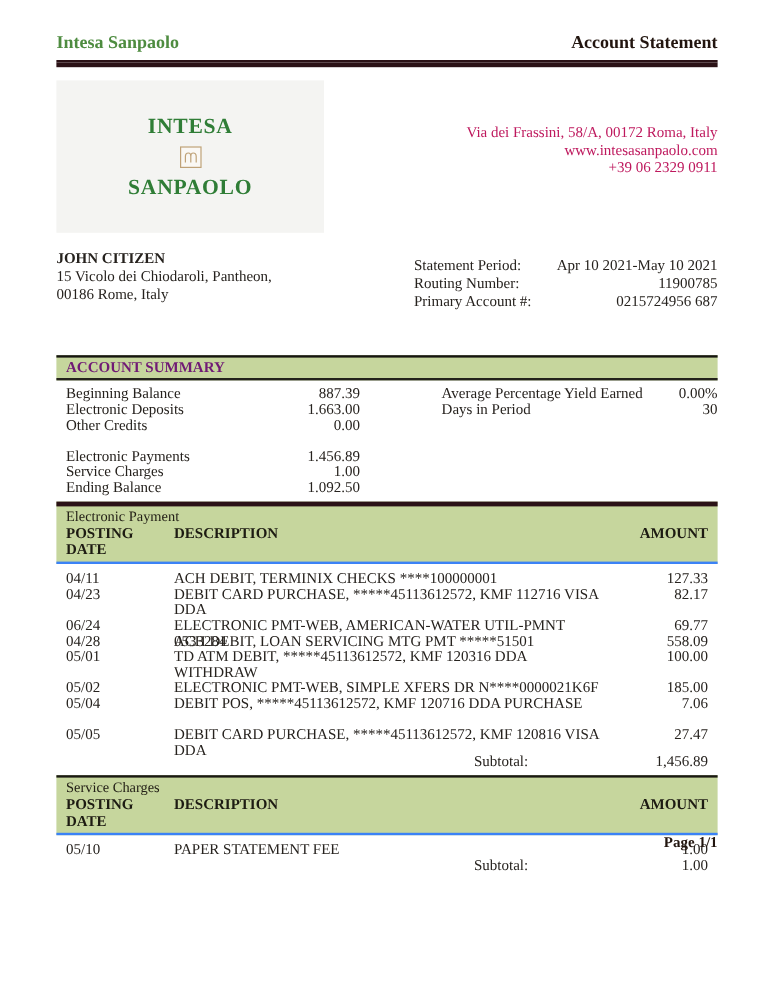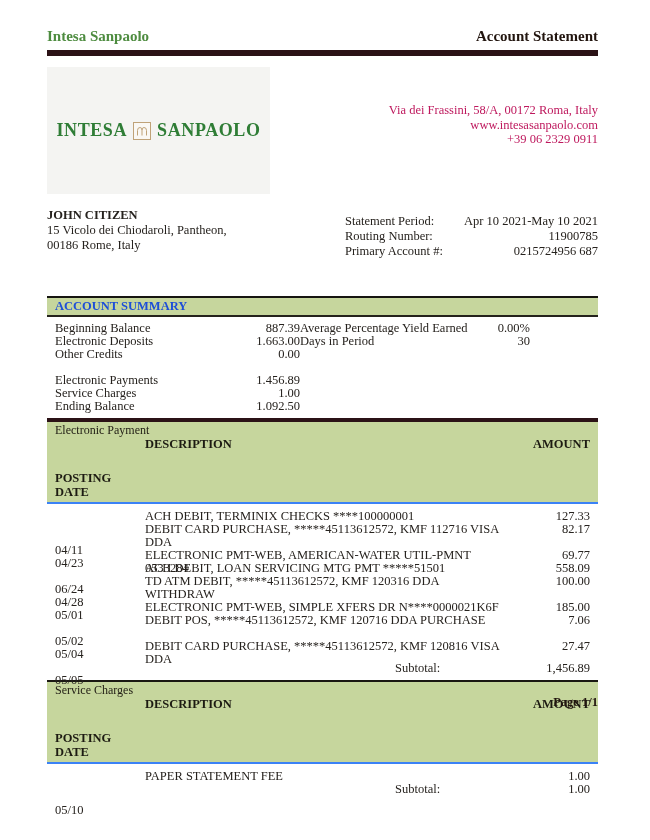--- a/index.html
+++ b/index.html
@@ -17,59 +17,59 @@
   
   .top-header { display:flex; justify-content:space-between; align-items:baseline; }
   .brand { color:#4e8c40; font-size:15px; font-weight:bold; }
   .doc-title { color:#22150f; font-size:15px; font-weight:bold; }
   .double-rule { margin-top:5px; height:2px; border-top:2px solid #2b1216; border-bottom:4px solid #2b1216; }
 
   
   .identity-row { display:flex; justify-content:space-between; margin-top:11px; }
   .logo-box {
     width:223px; height:127px; background:#f4f4f2;
-    display:flex; align-items:center; justify-content:center; gap:6px;
+    display:flex; align-items:center; justify-content:center; gap:6px;flex-direction:column;
   }
   .logo-word { color:#2f7d36; font-size:18px; font-weight:bold; letter-spacing:0.6px; }
   .logo-emblem {
     width:18px; height:18px; border:1px solid #bfa278; background:#faf8f4;
     display:flex; align-items:center; justify-content:center;
   }
   .bank-contact { text-align:right; font-size:12.5px; line-height:14.5px; margin-top:36px; color:#be185d; }
 
   
   .parties-row { display:flex; justify-content:space-between; margin-top:14px; }
   .customer { font-size:12.5px; line-height:15px; }
   .cust-name { font-weight:bold; }
   .stmt-info { width:253px; font-size:12.5px; line-height:15px; margin-top:6px; }
   .info-row { display:flex; justify-content:space-between; }
 
   
   .bar { background:#c6d69d; }
   .bar-summary {
     margin-top:37px; padding:1px 8px;
     border-top:2px solid #161410; border-bottom:2px solid #24231c;
-    font-weight:bold; font-size:12.5px; color:#1d4ed8;
-  }
-
-  
-  .summary-cols { display:flex; margin-top:5px; font-size:12.5px; }
+    font-weight:bold; font-size:12.5px; color:#701a75;
+  }
+
+  
+  .summary-cols { display:flex; justify-content:space-between; margin-top:5px; font-size:12.5px; }
   .sum-left  { width:253px; padding-left:8px; }
   .sum-right { width:230px; }
   .srow { display:flex; justify-content:space-between; height:13px; line-height:13px; }
 
   
   .tx-section--first { margin-top:5px; }
   .tx-section--second { margin-top:5px; }
   .bar-tx { padding:2px 8px 3px; border-bottom:2px solid #3b82f6; }
   .bar-tx--maroon { border-top:4px solid #2b1216; }
   .bar-tx--thin { border-top:2px solid #1a1812; }
   .bar-title { font-size:12px; line-height:12px; color:#242117; }
   .bar-cols { display:flex; font-weight:bold; font-size:12.5px; line-height:14px; margin-top:1px; color:#1d1b12; }
-  .col-date { width:90px;margin-top:34px; }
+  .col-date { width:90px; }
   .col-desc { flex:1; }
   .col-amt  { width:90px; text-align:right; }
   .tx-rows { padding:6px 8px 0; font-size:12.5px; }
   .trow { display:flex; height:13px; line-height:13px; }
   .gap-before { margin-top:13px; }
   .subtotal-row { display:flex; padding:0 8px; font-size:12.5px; height:13px; line-height:13px; }
   .subtotal-row.gap { margin-top:9px; }
   .sub-label { margin-left:340px; }
   .sub-amt { flex:1; text-align:right; }
 

